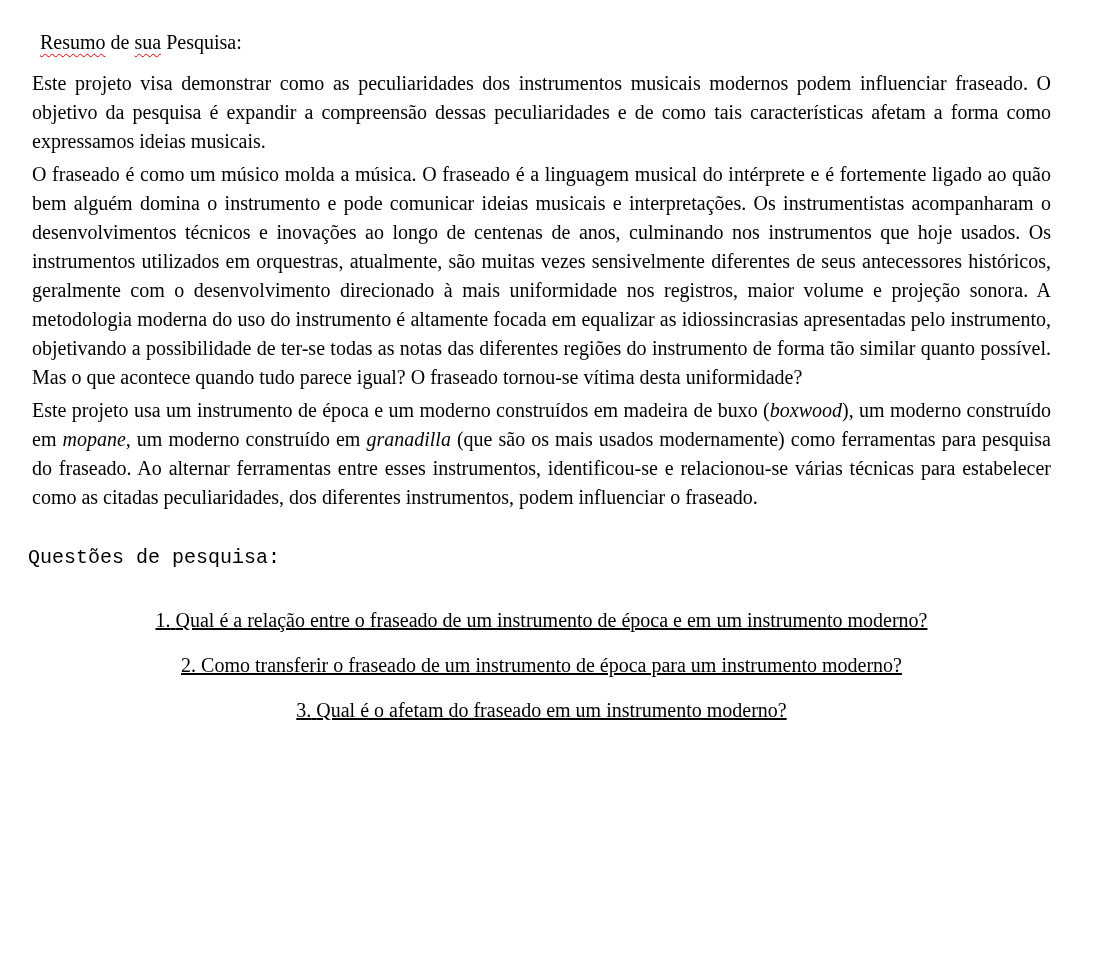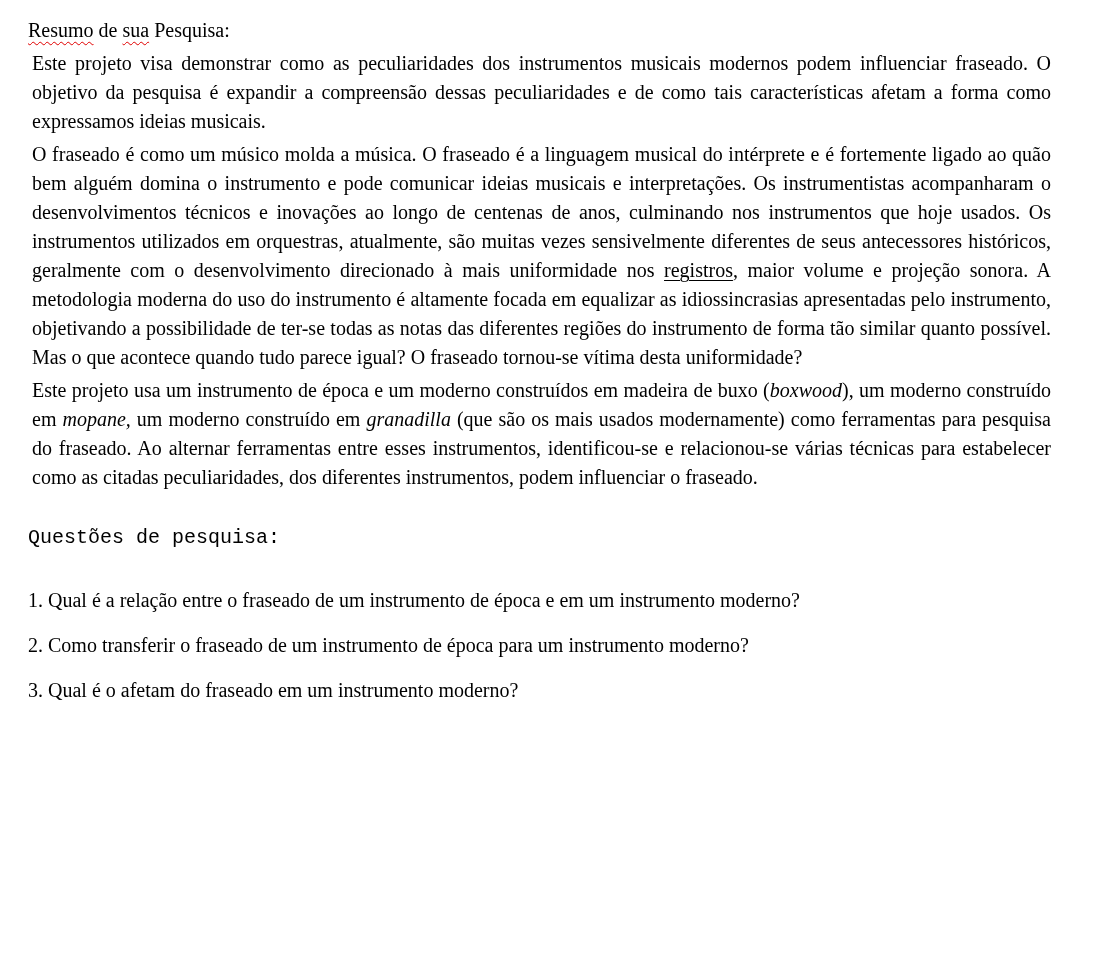--- a/index.html
+++ b/index.html
@@ -13,21 +13,21 @@
     font-family: "Liberation Serif", "DejaVu Serif", serif;
     font-size: 20px;
     color: #000000;
   }
   .page {
     box-sizing: border-box;
     width: 1107px;
     padding: 16px 52px 40px 28px;
   }
   .doc-label {
-    margin: 0;
+    margin: 12px;
     line-height: 29px;
     text-align: left;
   }
   .doc-title {
     margin: 54px 0 25px 0;
     text-align: center;
     font-size: 20px;
     font-weight: 400;
     line-height: 29px;
   }
@@ -38,31 +38,31 @@
   }
   .questions-heading {
     margin: 31px 0 34px 0;
     line-height: 29px;
     text-align: left;
     font-family: Liberation Mono, monospace;
   }
   .question {
     margin: 16px 0 12px 0;
     line-height: 29px;
-    text-align: left;
+    text-align: center;
+    text-decoration: underline;
   }
   .misspelled {
     text-decoration-line: underline;
     text-decoration-style: wavy;
     text-decoration-color: #e00000;
     text-decoration-thickness: 1px;
     text-underline-offset: 4px;
   }
   .underlined {
-    text-decoration: underline;
     text-decoration-thickness: 1px;
     text-underline-offset: 3px;
   }
   .italic {
     font-style: italic;
   }
 </style>
 </head>
 <body>
 

